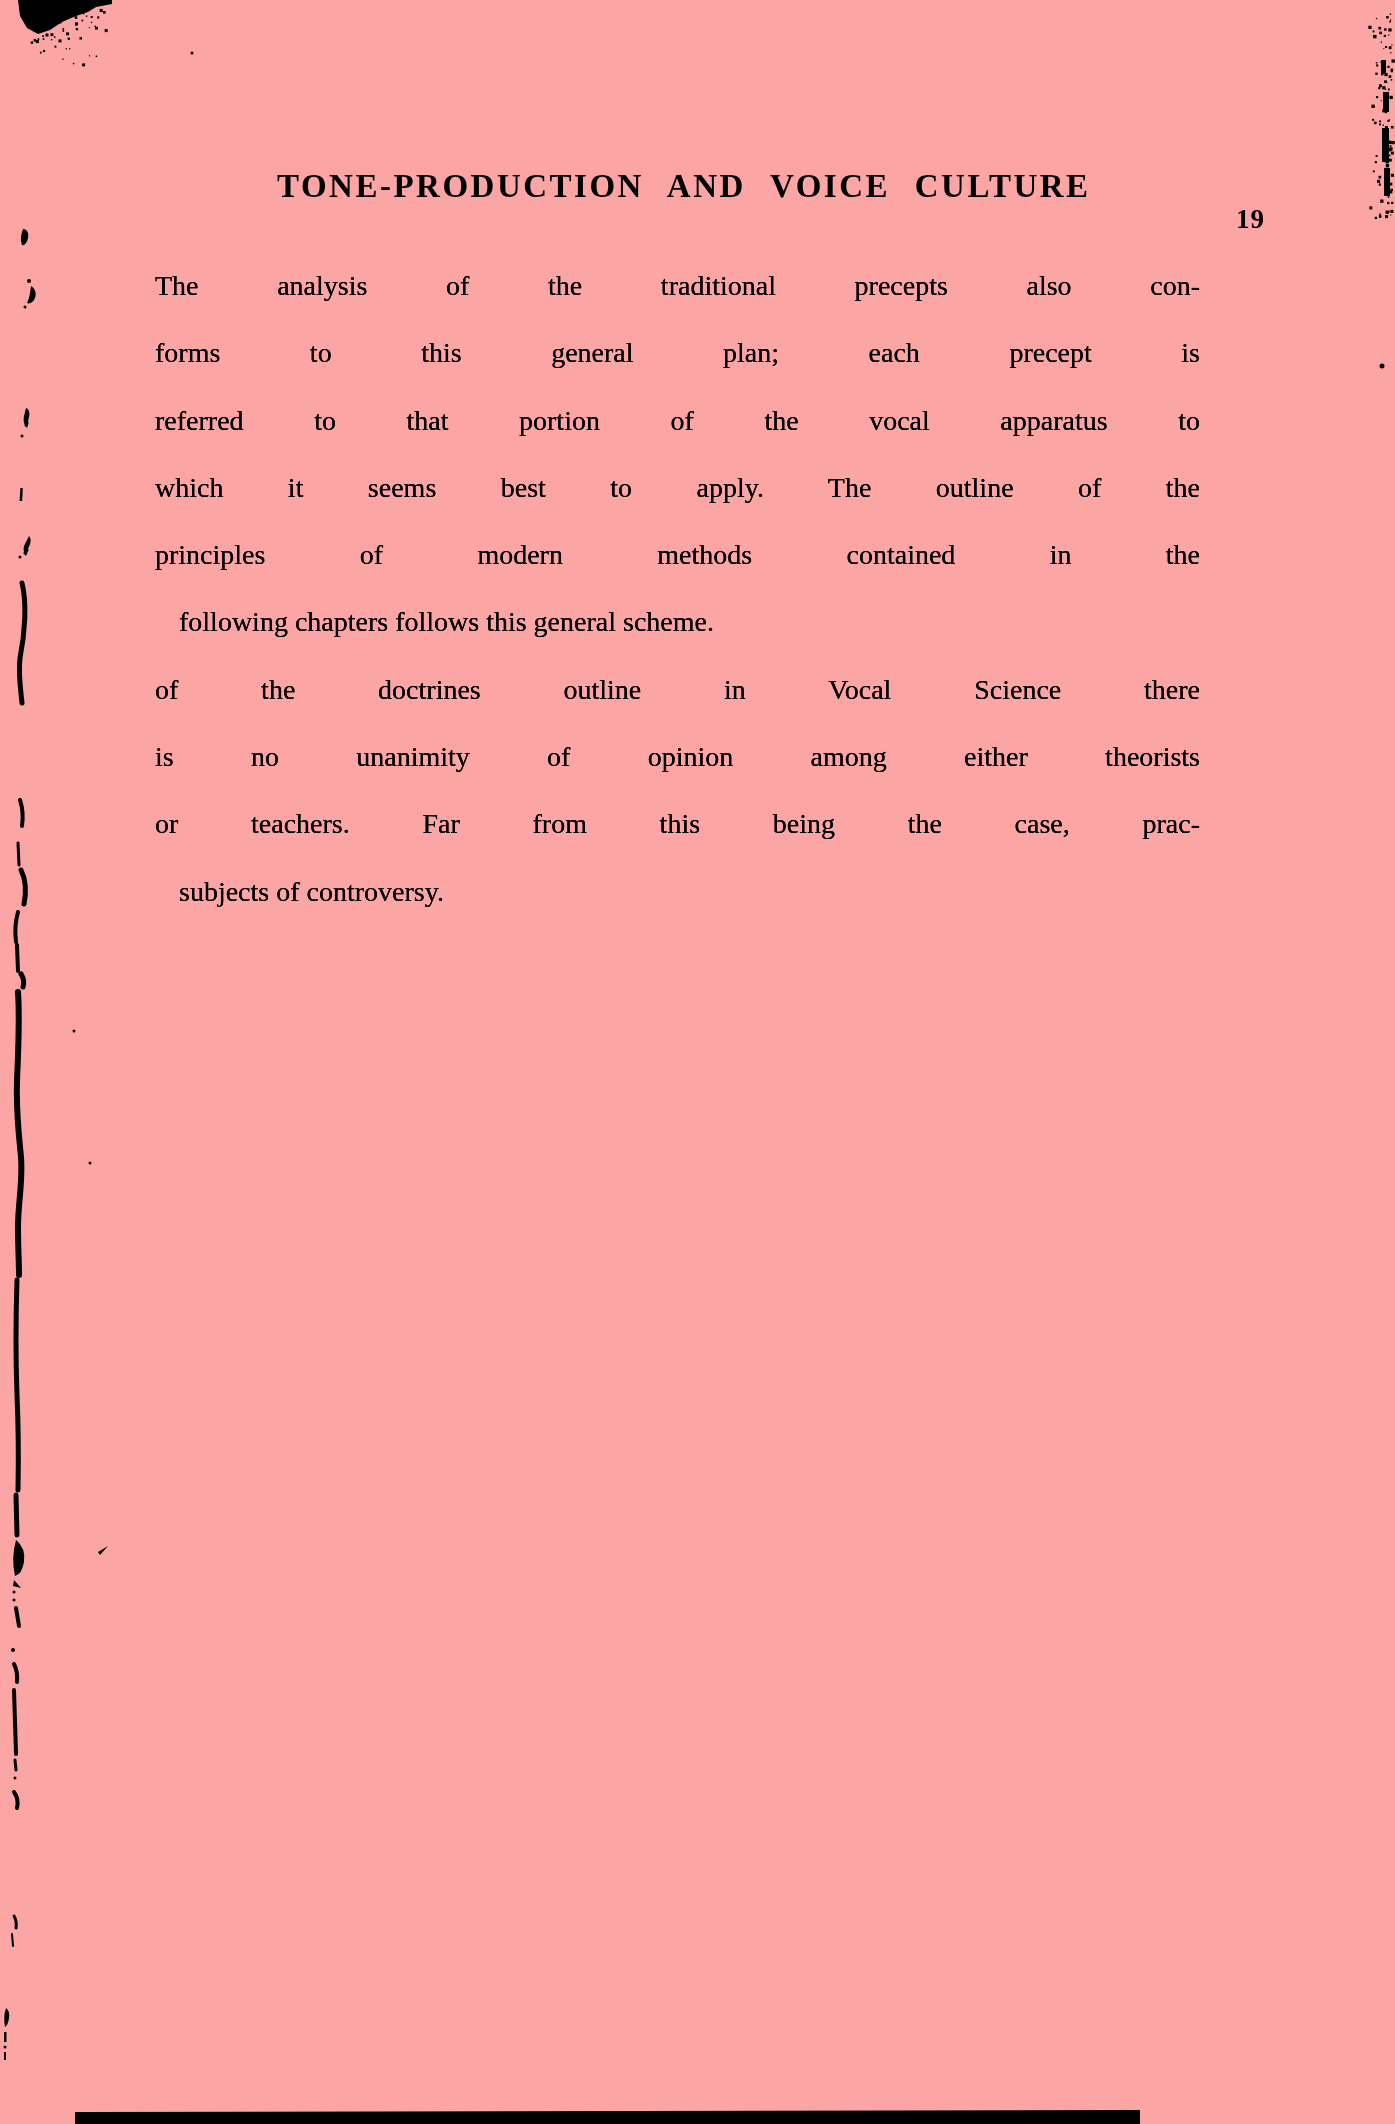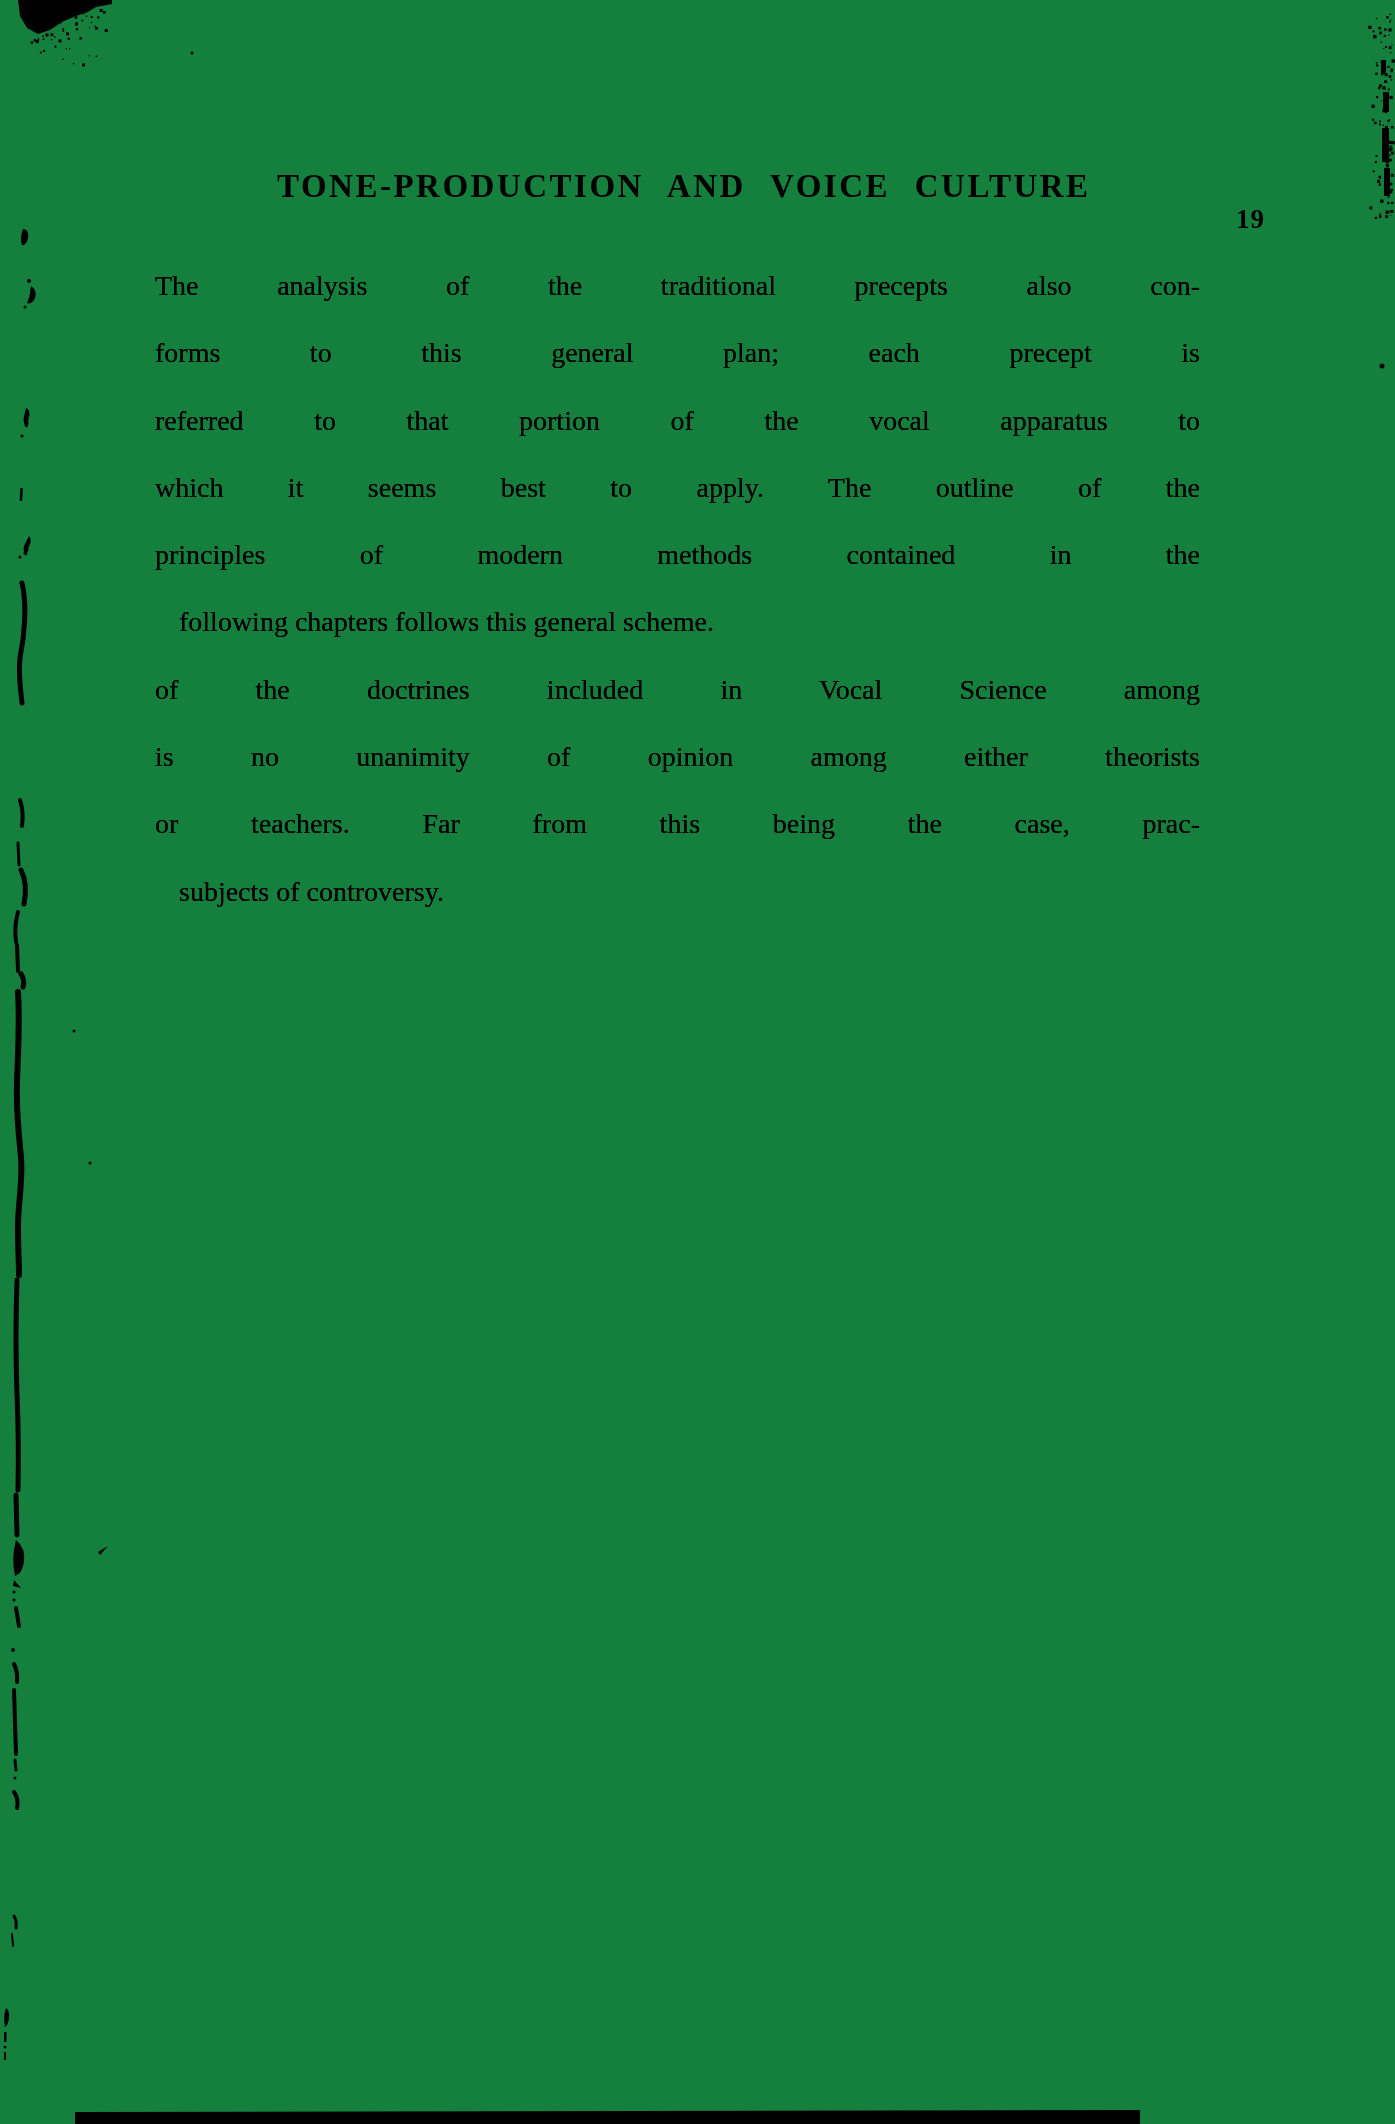--- a/index.html
+++ b/index.html
@@ -1,19 +1,19 @@
 <!DOCTYPE html>
 <html><head>
 <meta charset="utf-8">
 <style>
   html,body{margin:0;padding:0;background:#e8e8e8;}
   .page{
     position:relative;
     width:1395px;height:2124px;
-    background:#15803d;
+    background:#fca5a5;
     color:#000000;
     font-family:"Liberation Serif", serif;
     overflow:hidden;
     margin:0 auto;
   }
   .running-head{
     position:absolute;left:277px;top:168px;
     font-size:33px;font-weight:700;
     letter-spacing:2.5px;word-spacing:14px;
     white-space:nowrap;
@@ -47,21 +47,21 @@
 
   <div class="folio">19</div>
 
   <div class="body-text">
     <div class="line">The analysis of the traditional precepts also con-</div>
     <div class="line">forms to this general plan; each precept is</div>
     <div class="line">referred to that portion of the vocal apparatus to</div>
     <div class="line">which it seems best to apply. The outline of the</div>
     <div class="line">principles of modern methods contained in the</div>
     <div class="line para-end">following chapters follows this general scheme.</div>
-    <div class="line">of the doctrines included in Vocal Science among</div>
+    <div class="line">of the doctrines outline in Vocal Science there</div>
     <div class="line">is no unanimity of opinion among either theorists</div>
     <div class="line">or teachers. Far from this being the case, prac-</div>
     <div class="line para-end">subjects of controversy.</div>
   </div>
 
   <svg class="artifacts" viewBox="0 0 1395 2124" xmlns="http://www.w3.org/2000/svg" fill="#000">
 
     <g>
       <path d="M18,0 L112,0 L112,4 L96,7 L88,12 L76,16 L62,22 L50,30 L38,34 L27,28 L20,16 Z"></path>
       <g id="speck-tl">

